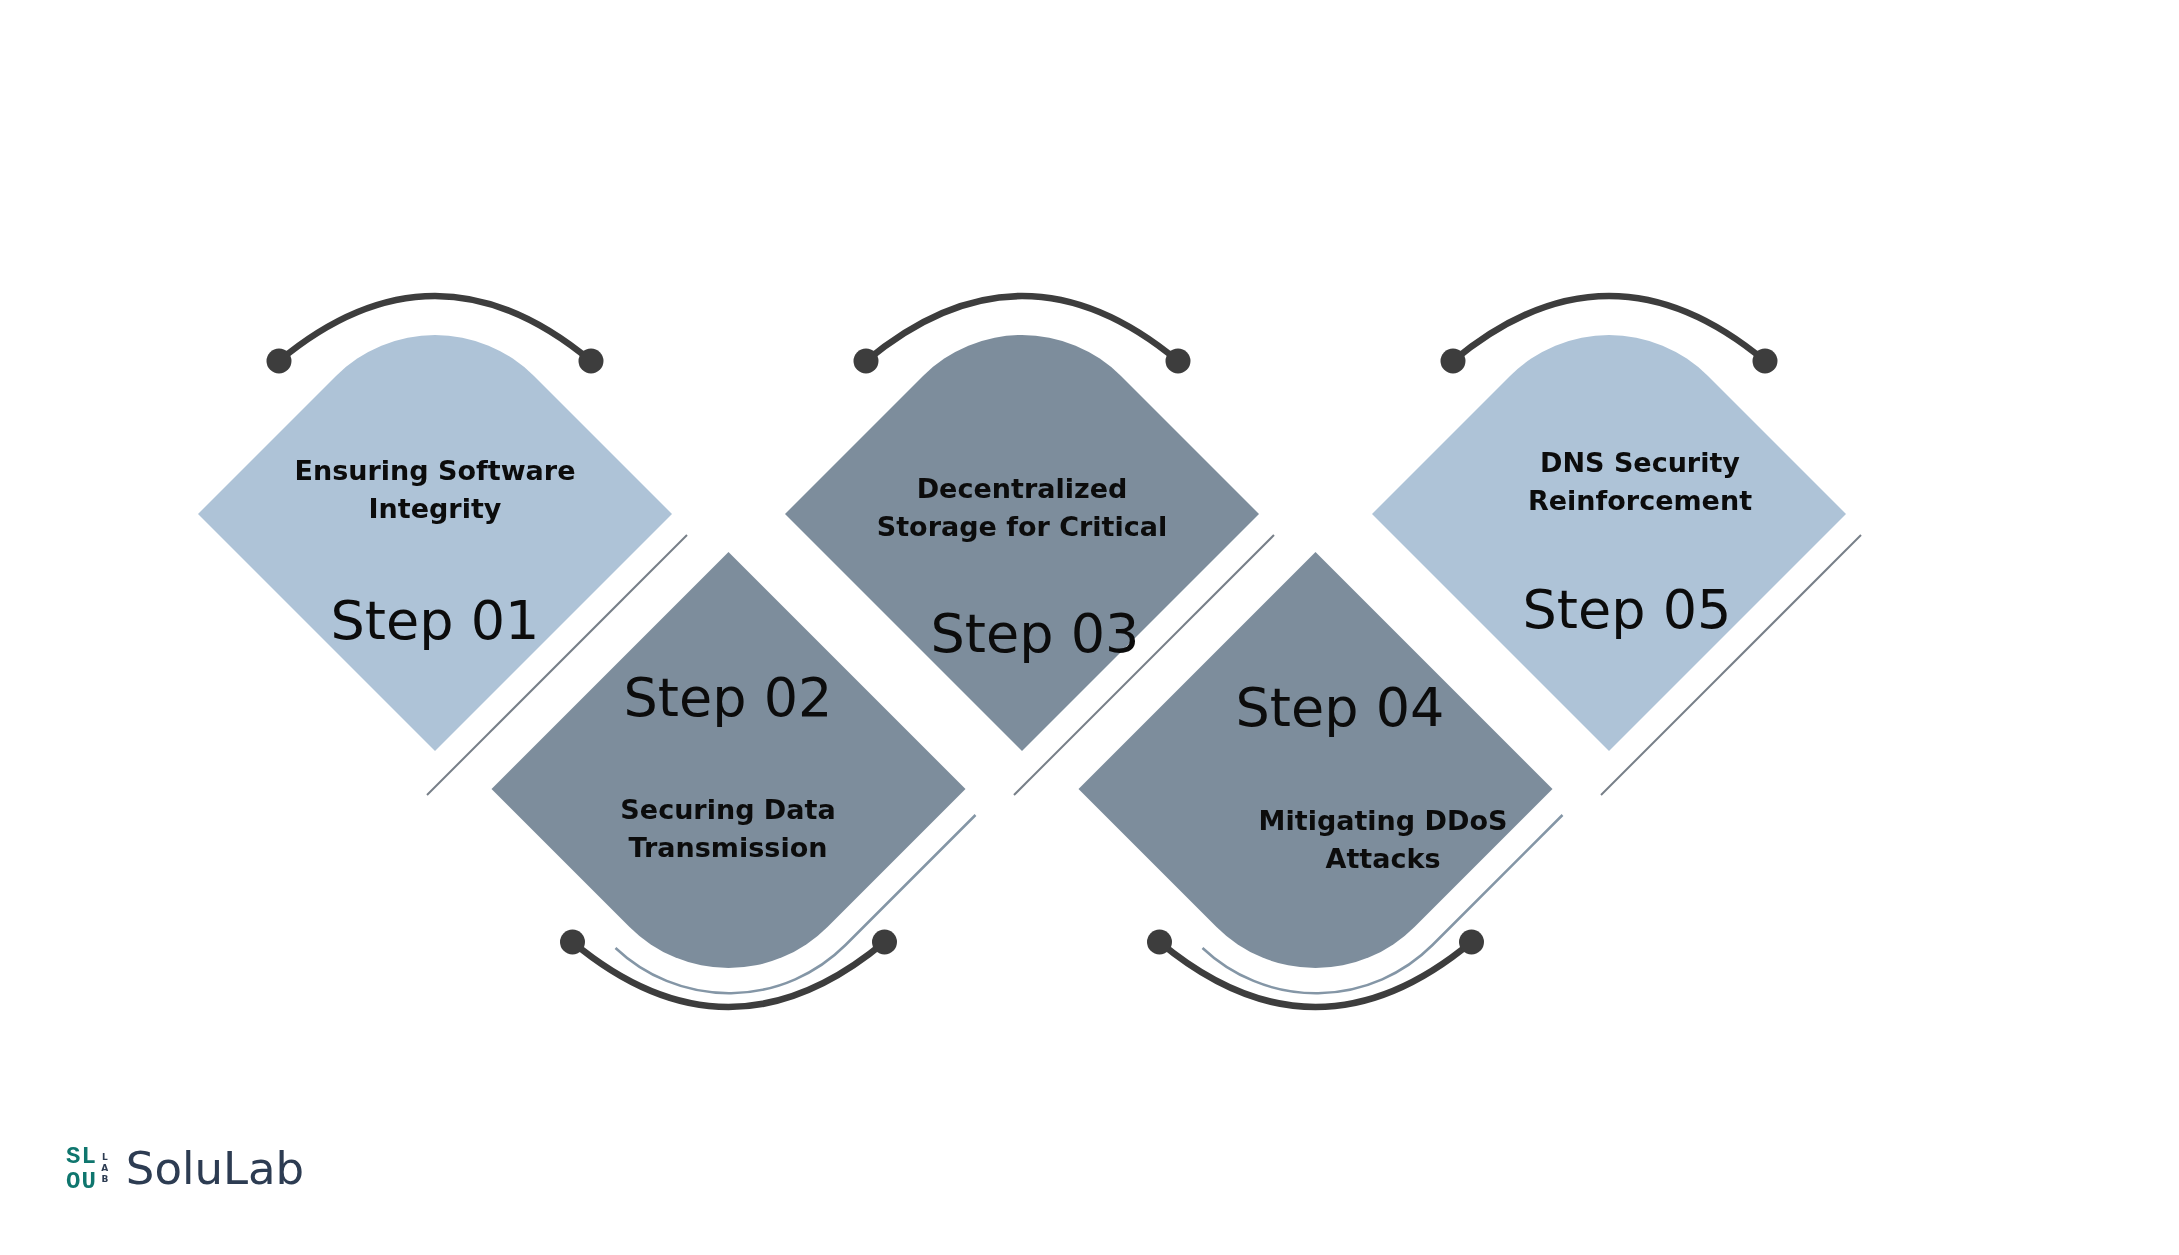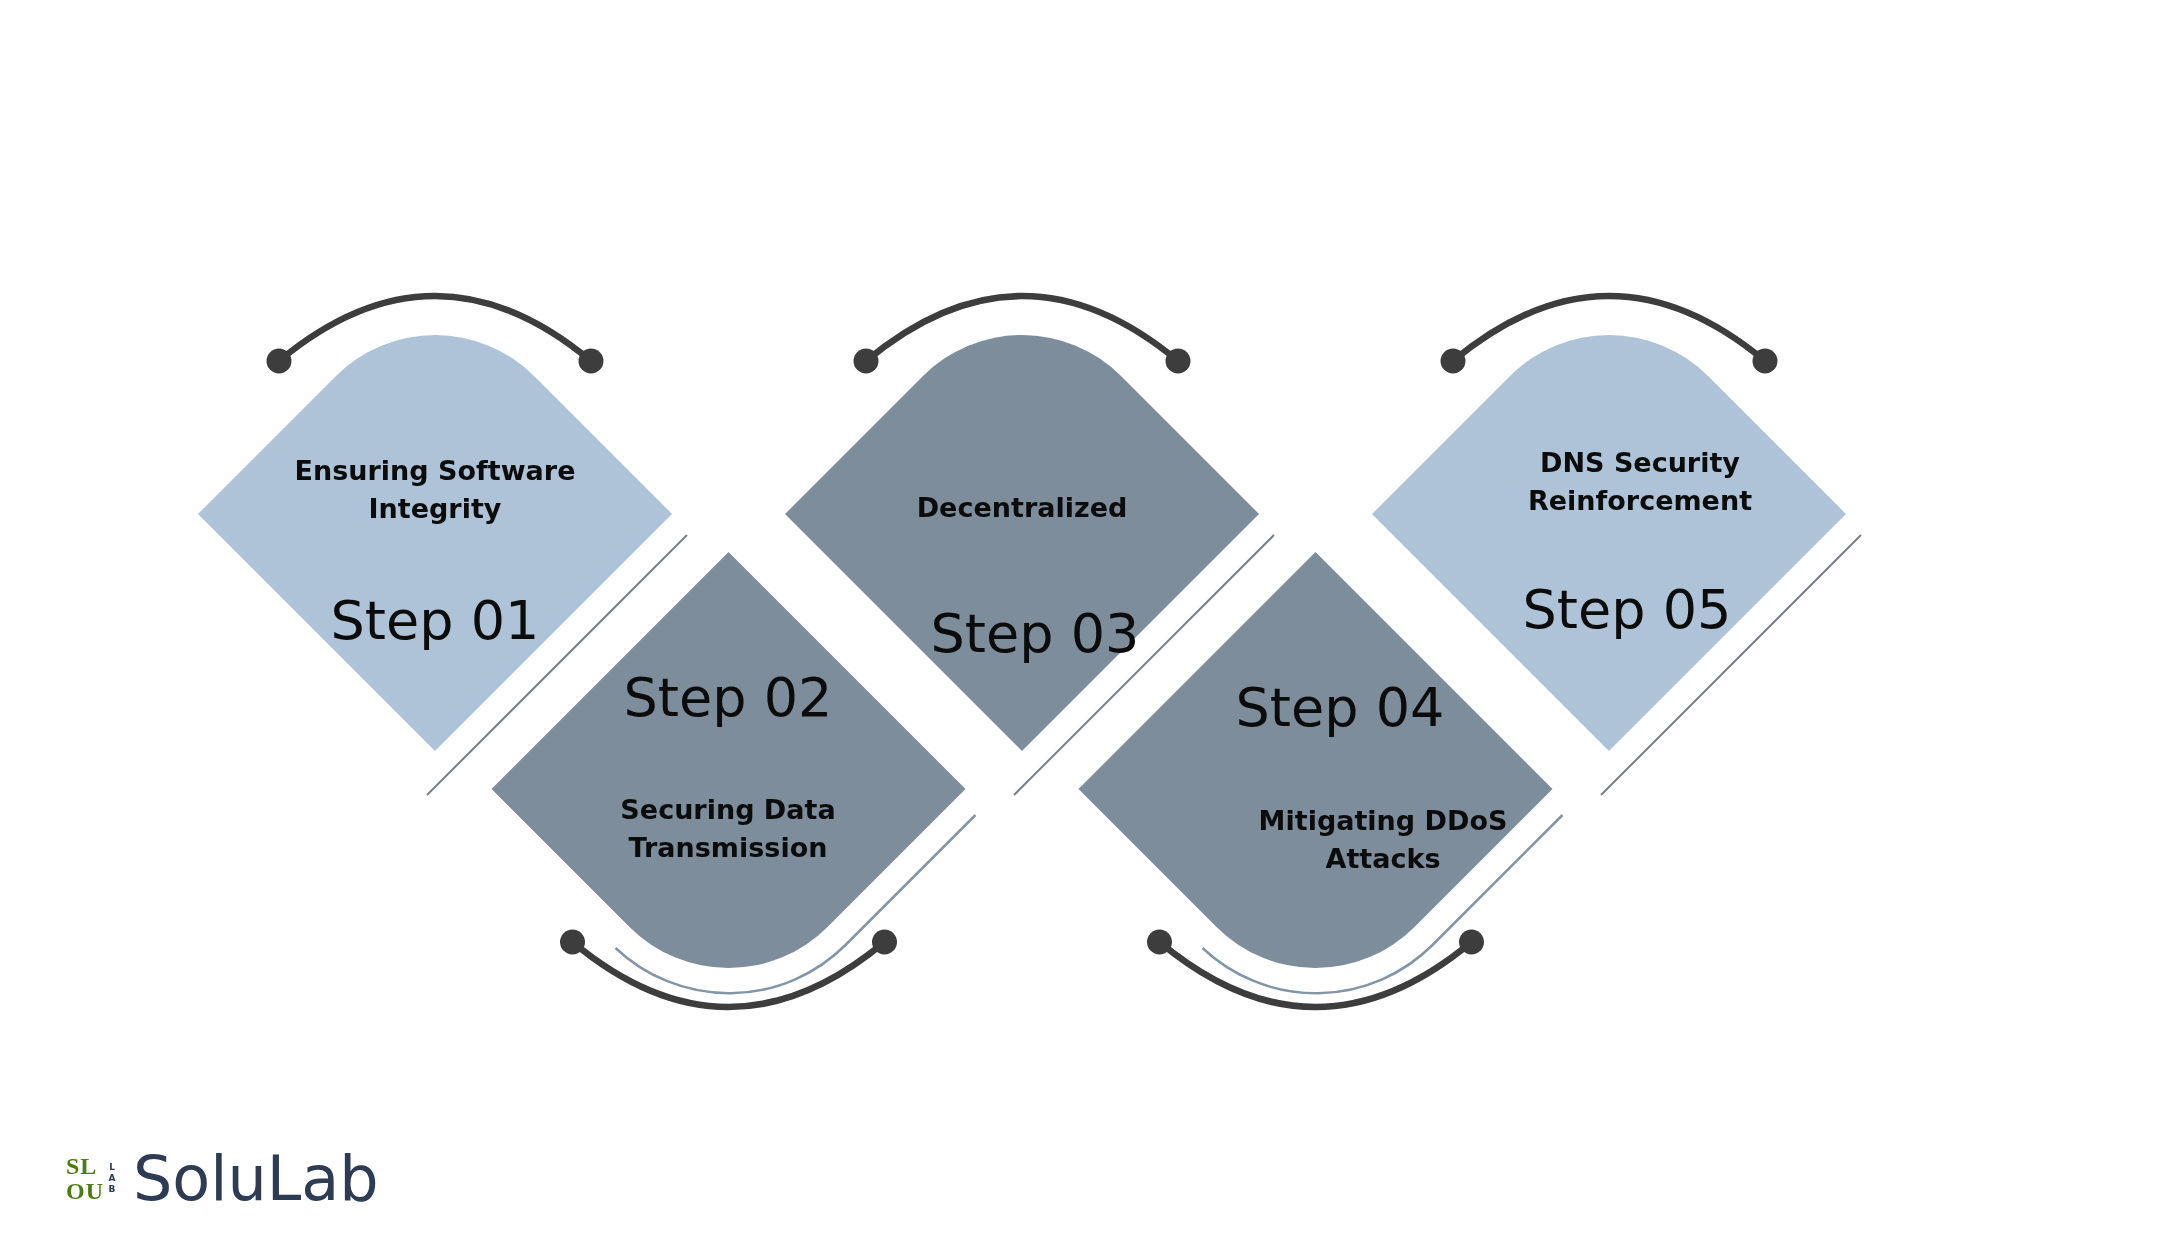--- a/index.html
+++ b/index.html
@@ -32,38 +32,38 @@
   .step-label{font-size:54px;font-weight:400;white-space:nowrap;}
   .logo{
     position:absolute;
     left:66px;top:1142px;
     display:flex;align-items:center;gap:16px;
   }
   .logo-mark{
     display:flex;align-items:stretch;gap:3px;
   }
   .mark-grid{
-    font-family:Liberation Serif, serif;
+    font-family:Liberation Mono, monospace;
     font-weight:bold;
     font-size:24px;
     line-height:25px;
     letter-spacing:1px;
-    color:#4d7c0f;
+    color:#0f766e;
   }
   .mark-lab{
     writing-mode:vertical-lr;
     text-orientation:upright;
     font-size:9px;
     font-weight:bold;
     letter-spacing:1px;
     color:#2d3c52;
     padding-top:8px;
   }
   .logo-word{
-    font-size:62px;
+    font-size:45px;
     font-weight:500;
     color:#2d3c52;
     letter-spacing:0px;
     white-space:nowrap;
   }
 </style>
 </head>
 <body>
 
 <div class="canvas">
@@ -123,20 +123,21 @@
   <div class="step-text step-label" style="left:435px;top:620px;">Step 01</div>
 
   <div class="step-text step-label" style="left:728px;top:697px;">Step 02</div>
   <div class="step-text step-desc" style="left:728px;top:829px;">
     <div>Securing Data</div>
     <div>Transmission</div>
   </div>
 
   <div class="step-text step-desc" style="left:1022px;top:508px;">
     <div>Decentralized</div>
+    <div>Storage for Critical</div>
   </div>
   <div class="step-text step-label" style="left:1035px;top:633px;">Step 03</div>
 
   <div class="step-text step-label" style="left:1340px;top:707px;text-align:center;">Step 04</div>
   <div class="step-text step-desc" style="left:1344px;top:840px;margin-left:39px;">
     <div>Mitigating DDoS</div>
     <div>Attacks</div>
   </div>
 
   <div class="step-text step-desc" style="left:1640px;top:482px;">

